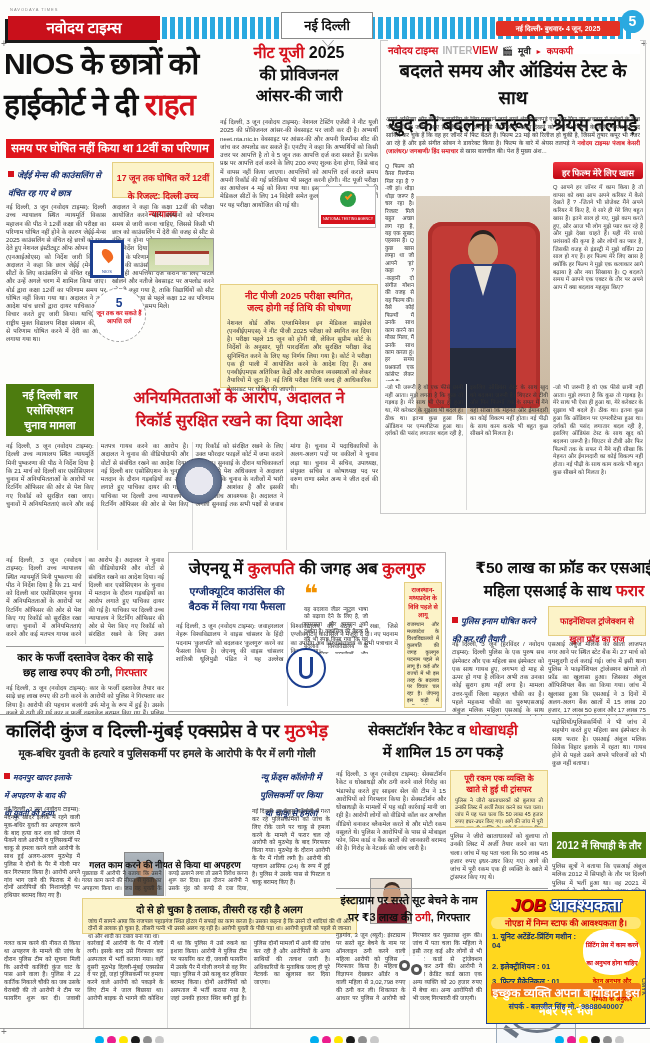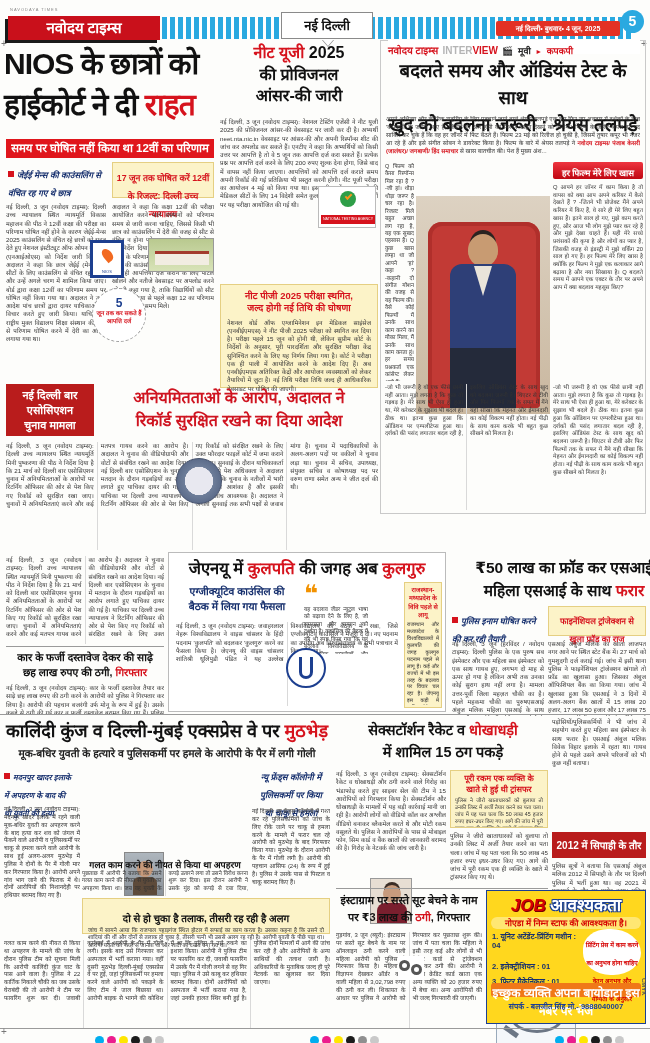--- a/index.html
+++ b/index.html
@@ -7,21 +7,21 @@
   body{position:relative;background:#fdfdfb;font-family:"Liberation Sans","DejaVu Sans",sans-serif;overflow:hidden;color:#222}
   .abs{position:absolute}
   .b{font-weight:bold}
   .red{color:#d6131d}
   .navy{color:#17306e}
   .ctr{text-align:center}
   .bt{font-size:6.2px;line-height:1.33;text-align:justify;color:#333;overflow:hidden}
   .c2{column-count:2;column-gap:7px;column-rule:1px solid #d9d9d9}
   .c4{column-count:4;column-gap:7px;column-rule:1px solid #d9d9d9}
   .ybox{background:#fcf3c8;border:1px solid #e5cf82}
-  .redbox{background:#b91c1c;color:#fff}
+  .redbox{background:#4d7c0f;color:#fff}
   .sq{display:inline-block;width:6px;height:6px;background:#d6131d;margin-right:3px;vertical-align:1px}
   .hair{background:#9a9a9a}
   .ph{position:relative;overflow:hidden}
   .dot{display:inline-block;width:9px;height:9px;border-radius:50%;margin-right:3px}
   .d-c{background:#00aeef}.d-m{background:#ec1c8d}.d-y{background:#ffe600}.d-k{background:#1c1c1c}.d-g1{background:#8f8f8f}.d-g2{background:#c9c9c9}
   .stripes{background:repeating-linear-gradient(90deg,#2aa9e0 0 5px,#ffffff 5px 8px)}
   .qmark{color:#f29200;font-size:24px;line-height:1;font-weight:bold}
   .crop{color:#777;font-size:10px}
 </style>
 </head>
@@ -206,21 +206,21 @@
   <span class="sq"></span><span class="b navy" style="font-size:7.8px;font-style:italic"><span>मदनपुर खादर इलाके</span><br><span>में अपहरण के बाद की</span><br><span>थी युवती की हत्या</span></span>
 </div>
 <div class="abs bt" style="left:4px;top:806px;width:76px;height:124px;font-size:5.9px">नई दिल्ली, 3 जून (नवोदय टाइम्स): मदनपुर खादर इलाके में रहने वाली मूक-बधिर युवती का अपहरण करने के बाद हत्या कर शव को जंगल में फेंकने वाले आरोपी व पुलिसकर्मी पर चाकू से हमला करने वाले आरोपी के साथ हुई अलग-अलग मुठभेड़ में पुलिस ने दोनों के पैर में गोली मार कर गिरफ्तार किया है। आरोपी अपने गांव भाग जाने की फिराक में थे। दोनों आरोपियों की निशानदेही पर हथियार बरामद किए गए हैं।</div>
 
 <div class="abs ctr b" style="left:82px;top:858px;width:166px;font-size:9px;color:#111">गलत काम करने की नीयत से किया था अपहरण</div>
 <div class="abs bt c2" style="left:82px;top:870px;width:166px;height:26px;font-size:5.6px">पूछताछ में आरोपी ने बताया कि उसने गलत काम करने की नीयत से युवती का अपहरण किया था। जब वह युवती के कपड़े उतारने लगा तो उसने विरोध करना शुरू कर दिया। इस दौरान आरोपी ने उसके मुंह को कपड़े से दबा दिया, जिससे उसकी मौत हो गई। इसके बाद उसने शव को जंगल में फेंक दिया और फरार हो गया। आरोपी युवती को पहले से जानता था।</div>
 <div class="abs ctr" style="left:252px;top:766px;width:78px">
   <span class="b navy" style="font-size:8.6px;font-style:italic"><span>न्यू फ्रेंड्स कॉलोनी में</span><br><span>पुलिसकर्मी पर किया</span><br><span>था चाकू से हमला</span></span>
 </div>
 <div class="abs bt" style="left:252px;top:808px;width:78px;height:122px;font-size:5.9px">नई दिल्ली: न्यू फ्रेंड्स कॉलोनी में गश्त कर रहे पुलिसकर्मियों को जांच के लिए रोके जाने पर चाकू से हमला करने के मामले में फरार चल रहे आरोपी को मुठभेड़ के बाद गिरफ्तार किया गया। मुठभेड़ के दौरान आरोपी के पैर में गोली लगी है। आरोपी की पहचान आसिफ (24) के रूप में हुई है। पुलिस ने उसके पास से पिस्टल व चाकू बरामद किए हैं।</div>
-<div class="abs ybox" style="left:82px;top:898px;width:248px;height:36px;padding:12px 5px">
+<div class="abs ybox" style="left:82px;top:898px;width:275px;height:36px;padding:3px 5px">
   <div class="ctr b" style="font-size:10px;color:#111">दो से हो चुका है तलाक, तीसरी रह रही है अलग</div>
   <div class="bt" style="font-size:5.6px;height:20px;margin-top:2px">जांच में सामने आया कि राजपाल पहाड़गंज स्थित होटल में सफाई का काम करता है। उसका कहना है कि उसने दो शादियां की थीं और दोनों से तलाक हो चुका है, तीसरी पत्नी भी उससे अलग रह रही है। आरोपी युवती के पीछे पड़ा था। आरोपी युवती को पहले से जानता था और शादी का दबाव बना रहा था।</div>
 </div>
 <div class="abs bt c4" style="left:4px;top:940px;width:326px;height:88px;font-size:5.9px">गलत काम करने की नीयत से किया था अपहरण के मामले की जांच के दौरान पुलिस टीम को सूचना मिली कि आरोपी कालिंदी कुंज घाट के पास आने वाला है। पुलिस ने 22 कार्तिक निकाले चौकी का जब उसके घेराबंदी की तो आरोपी ने टीम पर फायरिंग शुरू कर दी। जवाबी कार्रवाई में आरोपी के पैर में गोली लगी। इसके बाद उसे गिरफ्तार कर अस्पताल में भर्ती कराया गया। वहीं दूसरी मुठभेड़ दिल्ली-मुंबई एक्सप्रेस वे पर हुई, जहां पुलिसकर्मी पर हमला करने वाले आरोपी को पकड़ने के लिए टीम ने जाल बिछाया था। आरोपी बाइक से भागने की कोशिश में था कि पुलिस ने उसे रुकने का इशारा किया। आरोपी ने पुलिस टीम पर फायरिंग कर दी, जवाबी फायरिंग में उसके पैर में गोली लगने से वह गिर पड़ा। पुलिस ने उसे काबू कर हथियार बरामद किया। दोनों आरोपियों को अस्पताल में भर्ती कराया गया है, जहां उनकी हालत स्थिर बनी हुई है। पुलिस दोनों मामलों में आगे की जांच कर रही है और आरोपियों के अन्य साथियों की तलाश जारी है। अधिकारियों के मुताबिक जल्द ही पूरे नेटवर्क का खुलासा कर दिया जाएगा।</div>
 
 <div class="abs ctr b" style="left:336px;top:720px;width:214px;font-size:14.5px;line-height:1.5;color:#111">
   <span>सेक्सटॉर्शन रैकेट व </span><span class="red">धोखाधड़ी</span><br>
   <span>में शामिल 15 ठग पकड़े</span>
 </div>
 <div class="abs bt" style="left:336px;top:770px;width:110px;height:118px">नई दिल्ली, 3 जून (नवोदय टाइम्स): सेक्सटॉर्शन रैकेट व धोखाधड़ी और ठगी करने वाले गिरोह का भंडाफोड़ करते हुए साइबर सेल की टीम ने 15 आरोपियों को गिरफ्तार किया है। सेक्सटॉर्शन और धोखाधड़ी के मामलों में यह बड़ी कार्रवाई मानी जा रही है। आरोपी लोगों को वीडियो कॉल कर अश्लील वीडियो बनाकर ब्लैकमेल करते थे और मोटी रकम वसूलते थे। पुलिस ने आरोपियों के पास से मोबाइल फोन, सिम कार्ड व बैंक खातों की जानकारी बरामद की है। गिरोह के नेटवर्क की जांच जारी है।</div>

